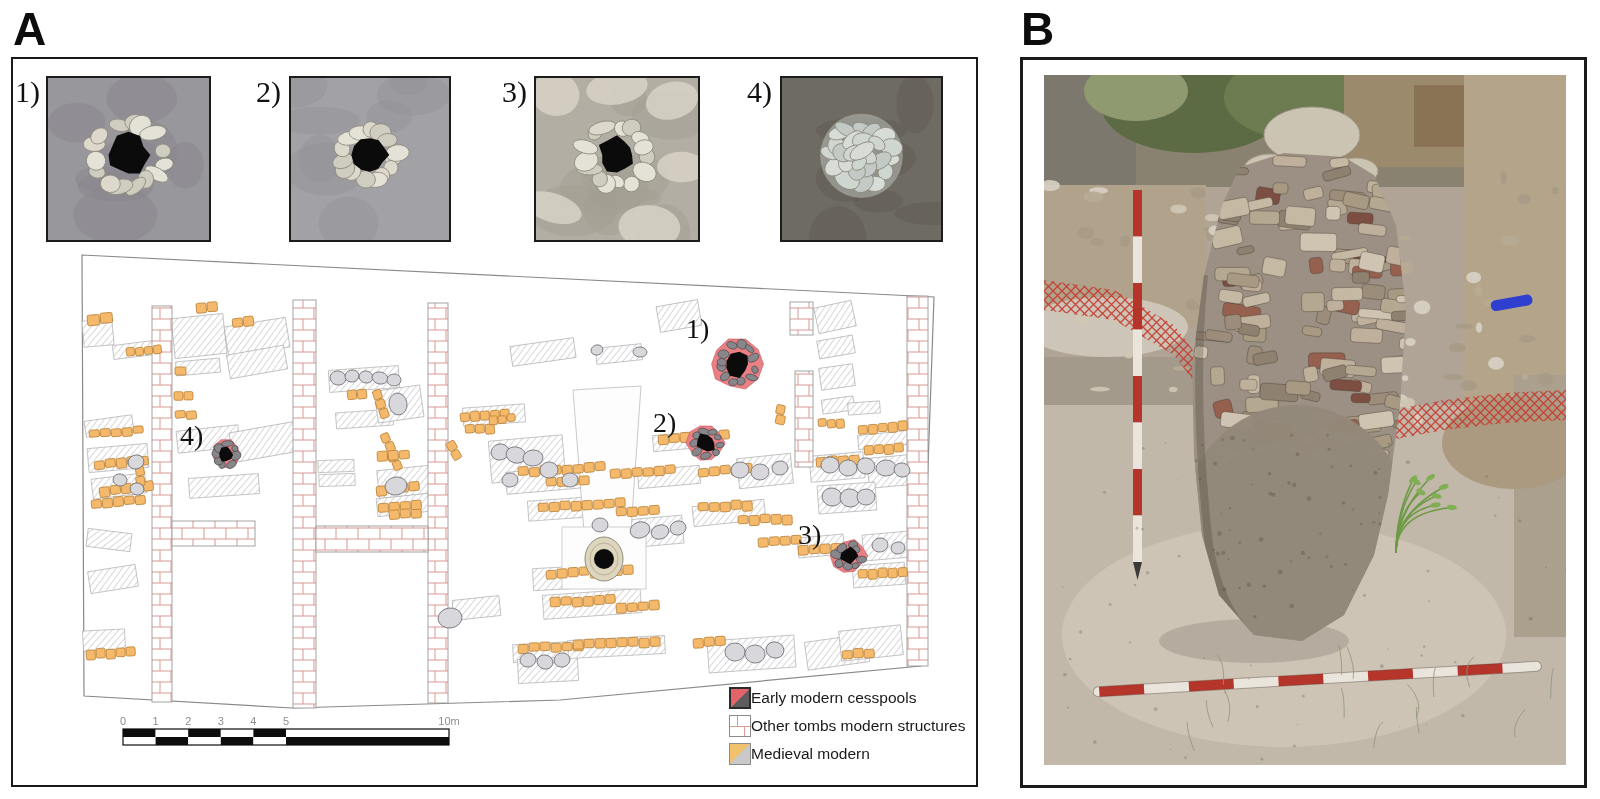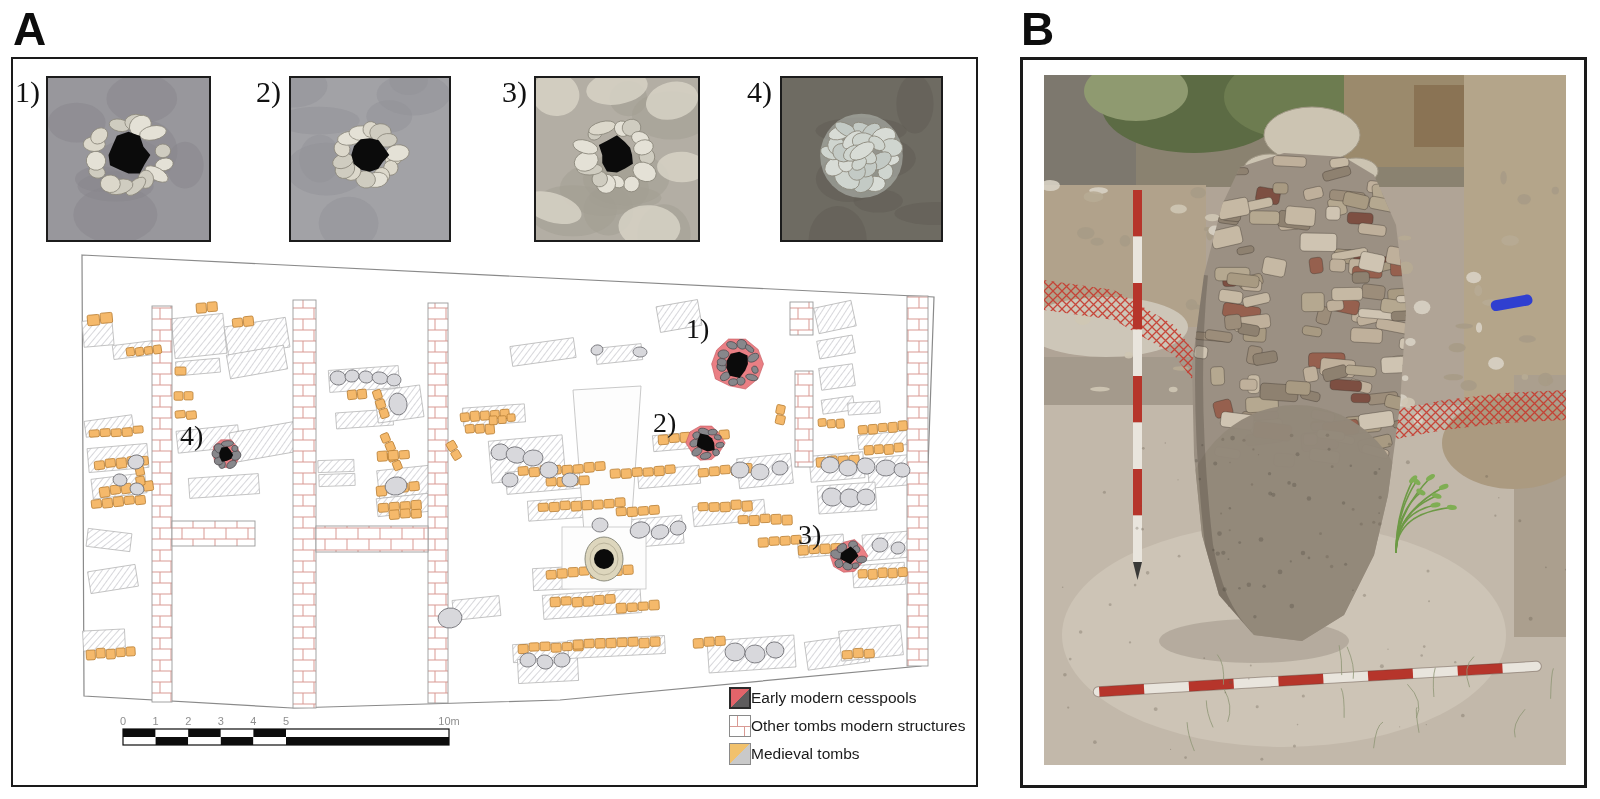--- a/index.html
+++ b/index.html
@@ -667,21 +667,21 @@
     <div class="legend-row">
       <div class="sw sw-struct">
           <i class="h"></i>
           <i class="v1"></i>
           <i class="v2"></i>
         </div>
       <span>Other tombs modern structures</span>
     </div>
     <div class="legend-row">
       <div class="sw sw-tomb"></div>
-      <span>Medieval tombs</span>
+      <span>Medieval modern</span>
     </div>
   </div>
 
   <svg id="photoB" class="photob-svg" width="522" height="690" viewBox="0 0 522 690">
       <defs>
         <pattern id="redmesh" width="9" height="9" patternUnits="userSpaceOnUse">
           <path d="M0 9L9 0M0 0L9 9" stroke="#c63a2e" stroke-width="1.3" fill="none" opacity="0.9"></path>
         </pattern>
         <clipPath id="pillarClip">
           <polygon points="196,92 240,78 300,82 330,100 352,150 362,235 356,330 344,420 330,480 300,540 258,566 210,560 175,520 158,460 150,380 148,290 160,200 178,130"></polygon>

